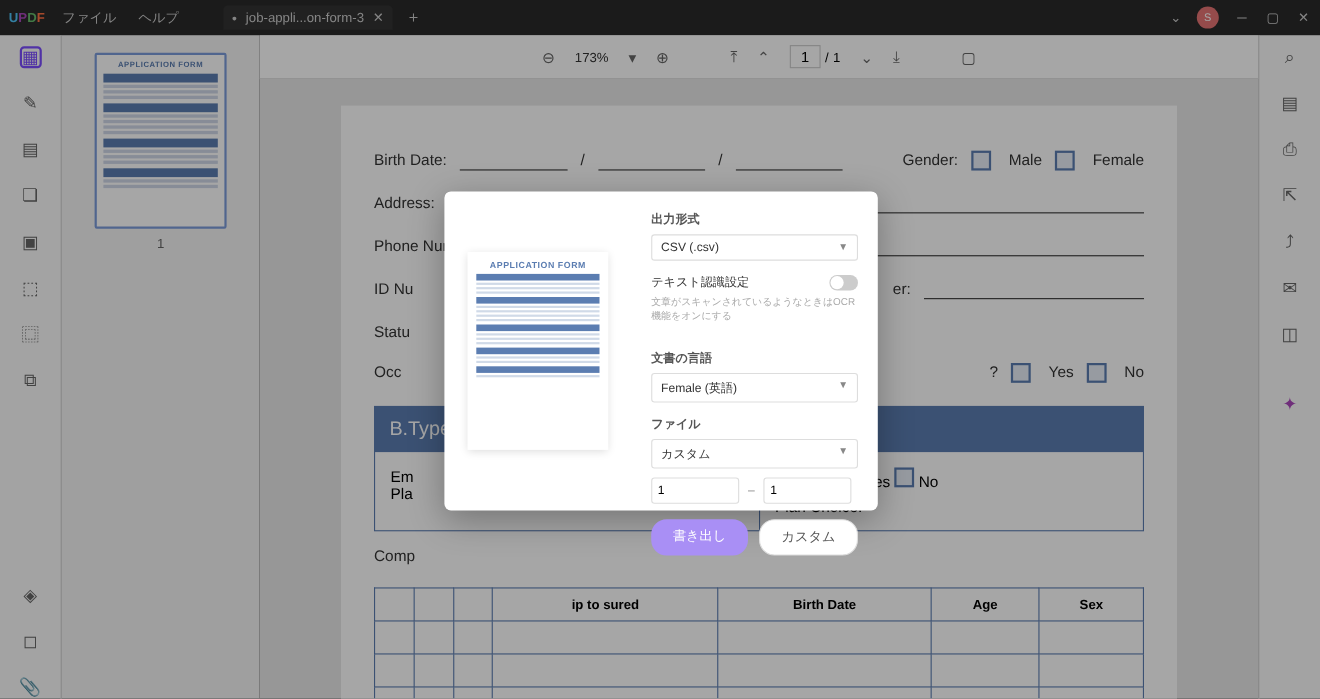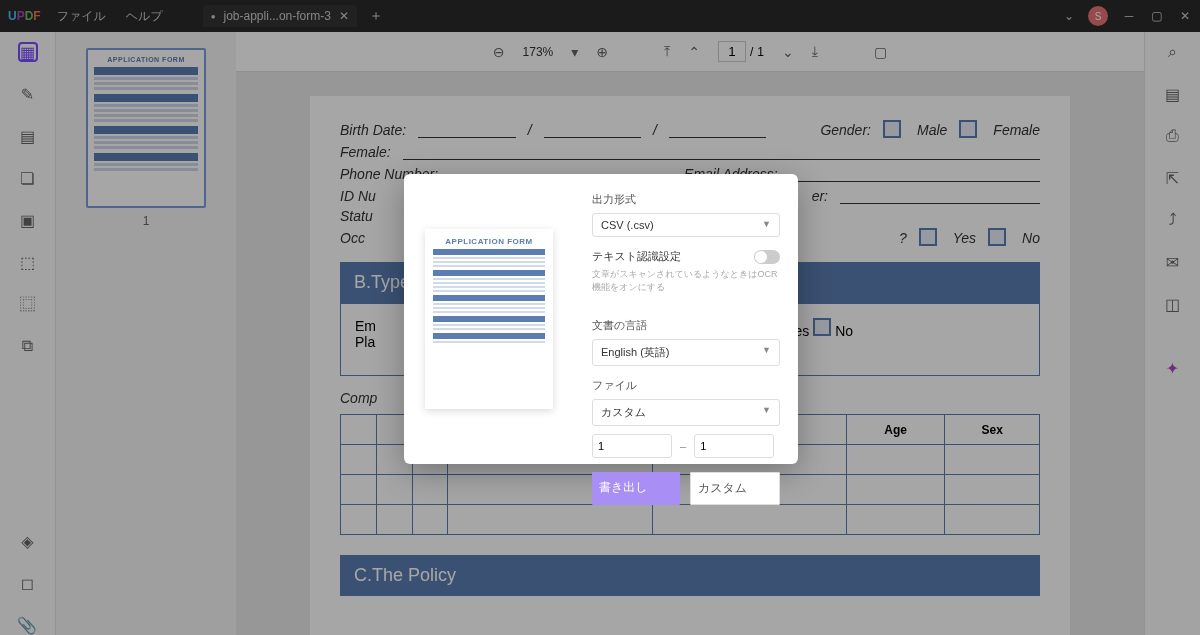--- a/index.html
+++ b/index.html
@@ -34,21 +34,21 @@
 .thumb-num { text-align: center; font-size: 12px; color: #666; }
 
 .doc-area { flex: 1; background: #e8e8e8; position: relative; overflow: hidden; }
 .doc-toolbar { height: 40px; background: #fff; display: flex; align-items: center; justify-content: center; gap: 18px; border-bottom: 1px solid #ddd; }
 .tb-btn { cursor: pointer; color: #666; font-size: 14px; }
 .zoom-txt { font-size: 12px; color: #333; }
 .page-box { display: flex; align-items: center; gap: 4px; font-size: 12px; }
 .page-input { width: 28px; border: 1px solid #ccc; text-align: center; padding: 2px; }
 
 .page { background: #fff; margin: 24px auto; width: 760px; min-height: 900px; padding: 20px 30px; }
-.field-row { display: flex; align-items: flex-end; margin: 4px 0; gap: 12px; font-size: 14px; color: #333; font-style: italic; }
+.field-row { display: flex; align-items: flex-start; margin: 21px 0; gap: 12px; font-size: 14px; color: #333; }
 .field-label { white-space: nowrap; }
 .underline { border-bottom: 1px solid #333; flex: 1; min-width: 60px; height: 18px; }
 .checkbox { width: 18px; height: 18px; border: 2px solid #5b7db1; background: #e8eef7; display: inline-block; margin-right: 4px; }
 .section-hdr { background: #5b7db1; color: #fff; padding: 10px 14px; font-size: 18px; margin: 16px 0 0; }
 .split-box { display: flex; border: 1px solid #5b7db1; }
 .split-cell { flex: 1; padding: 14px; border-right: 1px solid #5b7db1; font-size: 14px; }
 .split-cell:last-child { border-right: none; }
 .tbl { width: 100%; border-collapse: collapse; margin-top: 8px; }
 .tbl td, .tbl th { border: 1px solid #5b7db1; padding: 6px; font-size: 12px; text-align: center; height: 30px; }
 
@@ -58,31 +58,31 @@
 .dim { position: absolute; inset: 0; background: rgba(0,0,0,0.35); z-index: 10; }
 
 
 .modal { position: absolute; left: 404px; top: 174px; width: 394px; height: 290px; background: #fff; border-radius: 6px; z-index: 20; box-shadow: 0 8px 32px rgba(0,0,0,0.3); display: flex; }
 .modal-preview { width: 170px; padding: 20px; display: flex; align-items: center; justify-content: center; }
 .preview-pg { width: 128px; height: 180px; background: #fff; box-shadow: 0 2px 8px rgba(0,0,0,0.15); padding: 8px; }
 .preview-title { font-size: 8px; color: #5b7db1; text-align: center; font-weight: bold; letter-spacing: 0.5px; }
 .preview-line { height: 2px; background: #d0dae8; margin: 2px 0; }
 .preview-bar { height: 6px; background: #5b7db1; margin: 3px 0 1px; }
 .modal-form { flex: 1; padding: 18px 18px 14px; font-size: 11px; color: #333; }
-.mf-label { margin-bottom: 6px; color: #555; }
+.mf-label { margin-bottom: 6px; color: #555; font-weight: bold; }
 .mf-select { width: 100%; border: 1px solid #ddd; border-radius: 3px; padding: 5px 8px; font-size: 11px; display: flex; justify-content: space-between; align-items: flex-start; margin-bottom: 12px; cursor: pointer; background: #fff; }
 .mf-row { display: flex; align-items: center; justify-content: space-between; margin-bottom: 4px; }
 .toggle { width: 26px; height: 14px; background: #ccc; border-radius: 7px; position: relative; cursor: pointer; }
 .toggle::after { content: ''; position: absolute; width: 12px; height: 12px; background: #fff; border-radius: 50%; top: 1px; left: 1px; }
 .mf-hint { font-size: 9px; color: #aaa; margin-bottom: 24px; }
 .range-row { display: flex; align-items: center; gap: 8px; margin-bottom: 14px; }
 .range-input { width: 80px; border: 1px solid #ddd; border-radius: 3px; padding: 5px; font-size: 11px; }
 .range-sep { color: #888; }
 .mf-btns { display: flex; gap: 10px; }
-.btn { flex: 1; padding: 7px; border-radius: 1px; font-size: 12px; cursor: pointer; }
+.btn { flex: 1; padding: 7px; border-radius: 14px; text-align: center; font-size: 12px; cursor: pointer; }
 .btn-primary { background: #a98ff5; color: #fff; }
 .btn-secondary { background: #fff; border: 1px solid #ddd; color: #555; }
 .caret { font-size: 9px; color: #888; }
 </style>
 </head>
 <body>
 
 <div class="titlebar">
   <span class="logo"><span class="u">U</span><span class="p">P</span><span class="d">D</span><span class="f">F</span></span>
   <span class="menu-item">ファイル</span>
@@ -170,21 +170,21 @@
           <span>/</span>
         <span class="underline"></span>
         <span style="width:30px"></span>
         <span class="field-label">Gender:</span>
         <span class="checkbox"></span>
           <span>Male</span>
         <span class="checkbox"></span>
           <span>Female</span>
       </div>
       <div class="field-row">
-        <span class="field-label">Female:</span>
+        <span class="field-label">Address:</span>
         <span class="underline"></span>
       </div>
       <div class="field-row">
         <span class="field-label">Phone Number:</span>
         <span class="underline" style="max-width:180px"></span>
         <span style="width:30px"></span>
         <span class="field-label">Email Address:</span>
         <span class="underline"></span>
       </div>
       <div class="field-row">
@@ -310,21 +310,21 @@
       <span>CSV (.csv)</span>
         <span class="caret">▼</span>
     </div>
     <div class="mf-row">
       <span>テキスト認識設定</span>
       <div class="toggle"></div>
     </div>
     <div class="mf-hint">文章がスキャンされているようなときはOCR機能をオンにする</div>
     <div class="mf-label">文書の言語</div>
     <div class="mf-select">
-      <span>English (英語)</span>
+      <span>Female (英語)</span>
         <span class="caret">▼</span>
     </div>
     <div class="mf-label">ファイル</div>
     <div class="mf-select" style="margin-bottom:8px">
       <span>カスタム</span>
         <span class="caret">▼</span>
     </div>
     <div class="range-row">
       <input class="range-input" value="1" style="">
       <span class="range-sep">–</span>

